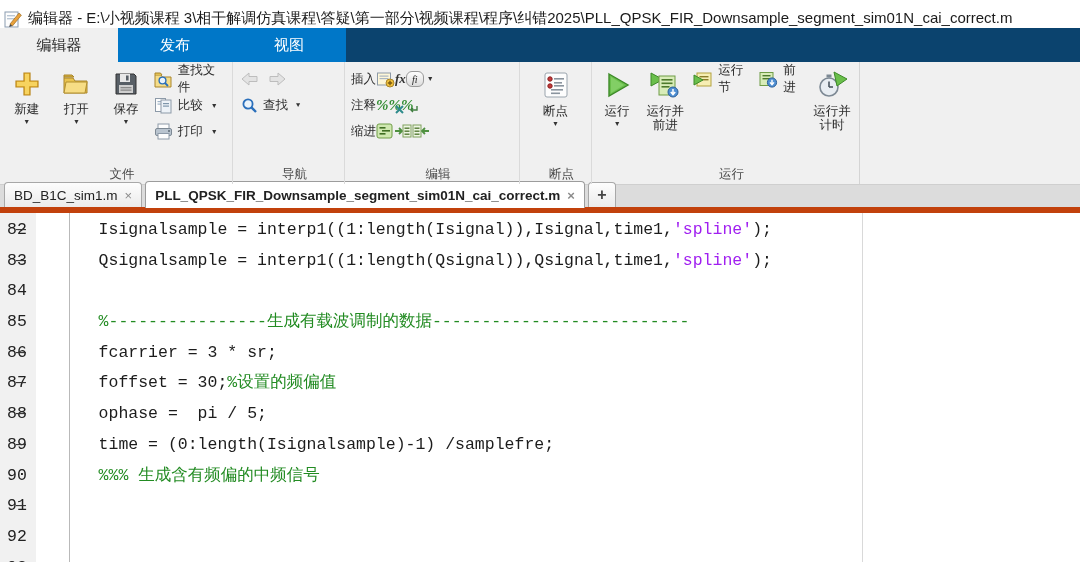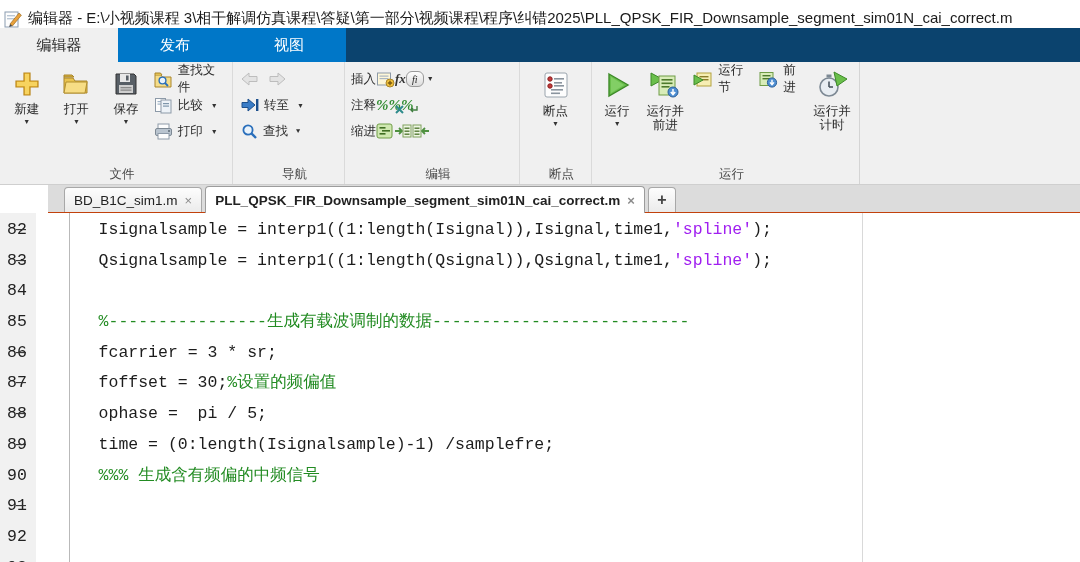--- a/index.html
+++ b/index.html
@@ -33,21 +33,21 @@
   .glyph-fx{font-style:italic;font-weight:bold;font-size:13px;color:#333;}
   .glyph-fi{font-size:10px;color:#222;background:linear-gradient(#fdfdfd,#dcdcdc);border:1px solid #9a9a9a;
             border-radius:6px;width:16px;height:14px;display:inline-flex;align-items:center;justify-content:center;font-style:italic;}
   .edit-row{display:flex;align-items:center;height:26px;font-size:12.5px;color:#2b2b2b;padding-left:4px;font-family:Liberation Serif, serif;}
   .file-grid{display:flex;}
   .file-col{display:flex;flex-direction:column;justify-content:flex-start;}
   .run-grid{display:flex;}
   .mid-col{display:flex;justify-content:center;gap:2px;}
 
   
-  .doc-tabs{height:28px;background:#dcdcdc;display:flex;align-items:flex-end;padding-left:16px;border-bottom:1px solid #c2410c;box-sizing:border-box;margin-left:48px;}
+  .doc-tabs{height:28px;background:#dcdcdc;display:flex;align-items:flex-end;padding-left:4px;border-bottom:6px solid #c2410c;box-sizing:border-box;}
   .dtab{display:flex;align-items:center;gap:7px;padding:0 9px;height:24px;font-size:13.5px;color:#222;
         background:linear-gradient(#fdfdfd,#ebebeb);border:1px solid #a8a8a8;border-bottom:none;border-radius:4px 4px 0 0;margin-right:3px;}
   .dtab.active{background:#ffffff;height:26px;font-weight:600;margin-bottom:-1px;border-color:#9c9c9c;}
   .dtab .x{color:#8b8b8b;font-size:13px;line-height:1;}
   .dtab.plus{width:26px;justify-content:center;font-size:16px;color:#444;font-weight:bold;padding:0;}
 
   
   .editor{position:relative;height:349px;background:#ffffff;overflow:hidden;
           font-family:"Liberation Mono","DejaVu Sans Mono",monospace;font-size:16.5px;}
   .gutter-bg{position:absolute;left:0;top:0;bottom:0;width:36px;background:#f1f1f1;}
@@ -177,30 +177,20 @@
           <svg width="18" height="14" viewBox="0 0 18 14">
               <path d="M8 1 L1 7 L8 13 V9.5 H16 V4.5 H8 Z" fill="#e3e3e3" stroke="#bdbdbd"></path>
             </svg>
         </span>
         <span class="icon">
           <svg width="18" height="14" viewBox="0 0 18 14">
               <path d="M10 1 L17 7 L10 13 V9.5 H2 V4.5 H10 Z" fill="#e3e3e3" stroke="#bdbdbd"></path>
             </svg>
         </span>
       </div>
-      <div class="btn-small" style="padding-left:6px;">
-        <span class="icon">
-          <svg width="18" height="14" viewBox="0 0 18 14">
-              <path d="M7 1 L14 7 L7 13 V9.5 H1 V4.5 H7 Z" fill="#3a7cc6" stroke="#1c4f8c"></path>
-              <rect x="15" y="1" width="2.4" height="12" fill="#1c4f8c"></rect>
-            </svg>
-        </span>
-        <span>转至</span>
-        <span class="caret inline">▼</span>
-      </div>
       <div class="btn-small" style="padding-left:6px;font-family:Liberation Mono, monospace;">
         <span class="icon">
           <svg width="17" height="16" viewBox="0 0 17 16">
               <circle cx="7" cy="7" r="4.6" fill="#eaf3fb" stroke="#2a6fbb" stroke-width="1.8"></circle>
               <line x1="10.4" y1="10.4" x2="15" y2="15" stroke="#2a6fbb" stroke-width="2.4"></line>
             </svg>
         </span>
         <span>查找</span>
         <span class="caret inline">▼</span>
       </div>

